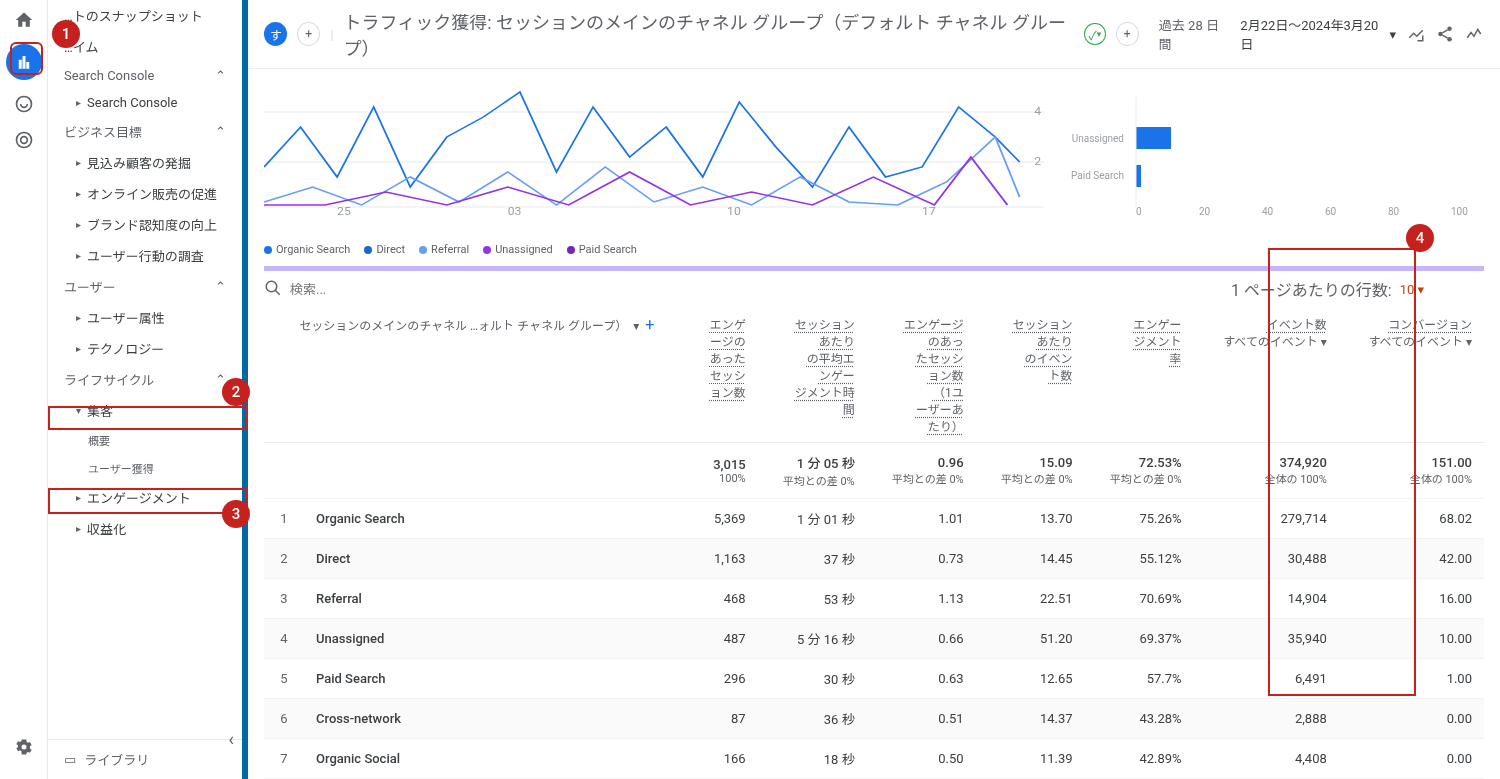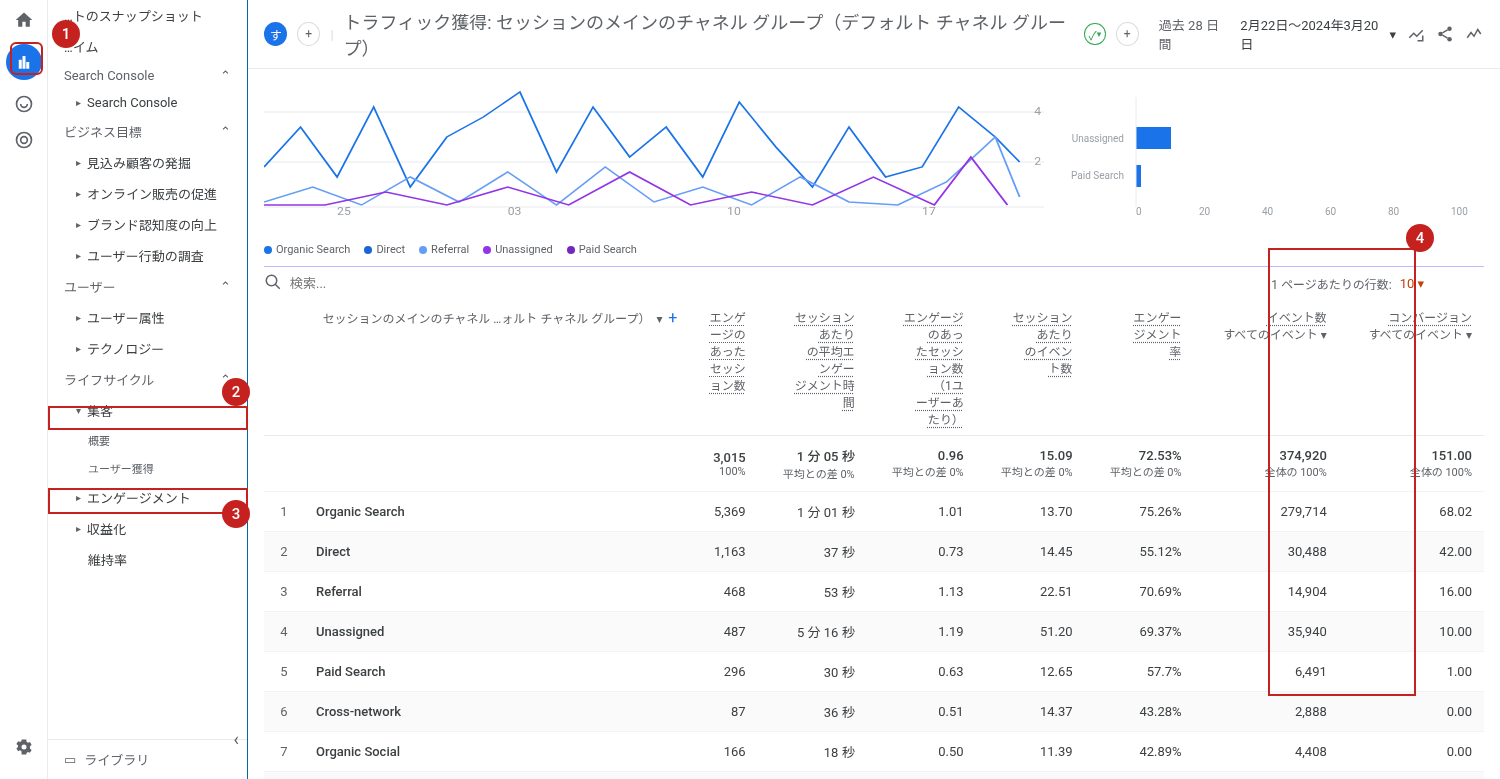--- a/index.html
+++ b/index.html
@@ -2,21 +2,21 @@
 <html><head>
 <meta charset="utf-8">
 <style>
 *{margin:0;padding:0;box-sizing:border-box;font-family:'Roboto','Noto Sans JP',Arial,sans-serif}
 body{background:#fff;color:#3c4043;font-size:13px;overflow:hidden}
 .app{display:flex;height:779px;width:1500px;position:relative}
 .rail{width:48px;background:#fff;border-right:1px solid #e8eaed;display:flex;flex-direction:column;align-items:center;padding-top:8px;gap:12px}
 .rail-ic{width:24px;height:24px;display:flex;align-items:center;justify-content:center;color:#5f6368;cursor:pointer;border-radius:50%}
 .rail-ic.active{background:#1a73e8;color:#fff;width:36px;height:36px}
 .rail .settings{margin-top:auto;margin-bottom:20px}
-.nav{width:200px;background:#fff;border-right:1px solid #0369a1;overflow-y:auto;position:relative;display:flex;flex-direction:column}
+.nav{width:200px;background:#fff;border-right:6px solid #0369a1;overflow-y:auto;position:relative;display:flex;flex-direction:column}
 .nav-scroll{flex:1;overflow-y:auto}
 .nav-hdr{display:flex;align-items:center;justify-content:space-between;padding:6px 16px;font-size:13px;color:#5f6368;cursor:pointer}
 .nav-item{display:flex;align-items:center;padding:6px 16px 6px 28px;font-size:13px;color:#3c4043;cursor:pointer;gap:6px}
 .nav-item.sub{padding-left:40px}
 .nav-item.active{background:#e8f0fe;color:#1a73e8}
 .nav-item .arr{font-size:10px;color:#5f6368}
 .nav-lib{padding:10px 16px;border-top:1px solid #e8eaed;display:flex;align-items:center;gap:8px;color:#5f6368;cursor:pointer}
 .nav-collapse{position:absolute;bottom:30px;right:8px;color:#5f6368;cursor:pointer;font-size:18px}
 .main{flex:1;display:flex;flex-direction:column;overflow:hidden;background:#fff}
 .topbar{display:flex;align-items:center;padding:8px 16px;gap:10px;border-bottom:1px solid #e8eaed}
@@ -28,27 +28,27 @@
 .spacer{flex:1}
 .date-range{font-size:13px;color:#3c4043;cursor:pointer;display:flex;align-items:center;gap:4px}
 .top-ic{color:#5f6368;cursor:pointer;width:20px;display:flex;justify-content:center}
 .content{flex:1;overflow:auto;padding:0 16px 16px}
 .charts{display:flex;gap:20px;height:170px;padding:8px 0}
 .linechart{flex:1;position:relative}
 .barchart{width:420px;position:relative}
 .legend{display:flex;gap:14px;font-size:11px;color:#5f6368;padding:4px 0 10px}
 .legend span{display:flex;align-items:center;gap:4px}
 .dot{width:8px;height:8px;border-radius:50%}
-.searchrow{display:flex;align-items:center;padding:6px 0;border-top:1px solid #c4b5fd;gap:8px}
+.searchrow{display:flex;align-items:center;padding:6px 0;border-top:5px solid #c4b5fd;gap:8px}
 .searchrow input{border:none;outline:none;font-size:13px;flex:1;min-width:0}
-.rows-label{font-size:12px;color:#5f6368}
+.rows-label{font-size:16px;color:#5f6368}
 .rows-val{font-size:13px;color:#c2410c;cursor:pointer;padding-right:60px}
 table{width:100%;border-collapse:collapse;font-size:13px}
 th{text-align:right;padding:8px 12px;font-weight:400;color:#5f6368;vertical-align:top;border-bottom:1px solid #e8eaed;font-size:12px}
-th.dim{text-align:right}
+th.dim{text-align:center}
 th .hsub{font-size:12px;color:#5f6368}
 th .hmain{text-decoration:underline dotted;text-underline-offset:3px}
 td{text-align:right;padding:10px 12px;border-bottom:1px solid #f1f3f4}
 td.idx{text-align:center;width:40px;color:#5f6368}
 td.dim{text-align:left;font-weight:500}
 tr.sum td{font-weight:500}
 .sub{font-size:11px;color:#5f6368;font-weight:400}
 tbody tr:nth-child(even){background:#fafafa}
 .badge{position:absolute;width:28px;height:28px;border-radius:50%;background:#c5221f;color:#fff;display:flex;align-items:center;justify-content:center;font-size:15px;font-weight:500;z-index:100}
 .redbox{position:absolute;border:2px solid #c5221f;pointer-events:none;z-index:50}
@@ -163,23 +163,20 @@
             <span>ユーザー獲得</span>
           </div>
         </div>
       <div class="nav-item">
           <span class="arr">▸</span>
           <span>エンゲージメント</span>
         </div>
       <div class="nav-item">
           <span class="arr">▸</span>
           <span>収益化</span>
-        </div>
-      <div class="nav-item">
-          <span style="padding-left:12px">維持率</span>
         </div>
     </div>
     <div class="nav-lib">
         <span>▭</span>
         <span>ライブラリ</span>
       </div>
     <div class="nav-collapse">‹</div>
   </div>
 
   <div class="main">
@@ -363,21 +360,21 @@
               <td>22.51</td>
               <td>70.69%</td>
               <td>14,904</td>
               <td>16.00</td>
             </tr>
             <tr>
               <td class="idx">4</td>
               <td class="dim">Unassigned</td>
               <td>487</td>
               <td>5 分 16 秒</td>
-              <td>1.19</td>
+              <td>0.66</td>
               <td>51.20</td>
               <td>69.37%</td>
               <td>35,940</td>
               <td>10.00</td>
             </tr>
             <tr>
               <td class="idx">5</td>
               <td class="dim">Paid Search</td>
               <td>296</td>
               <td>30 秒</td>

